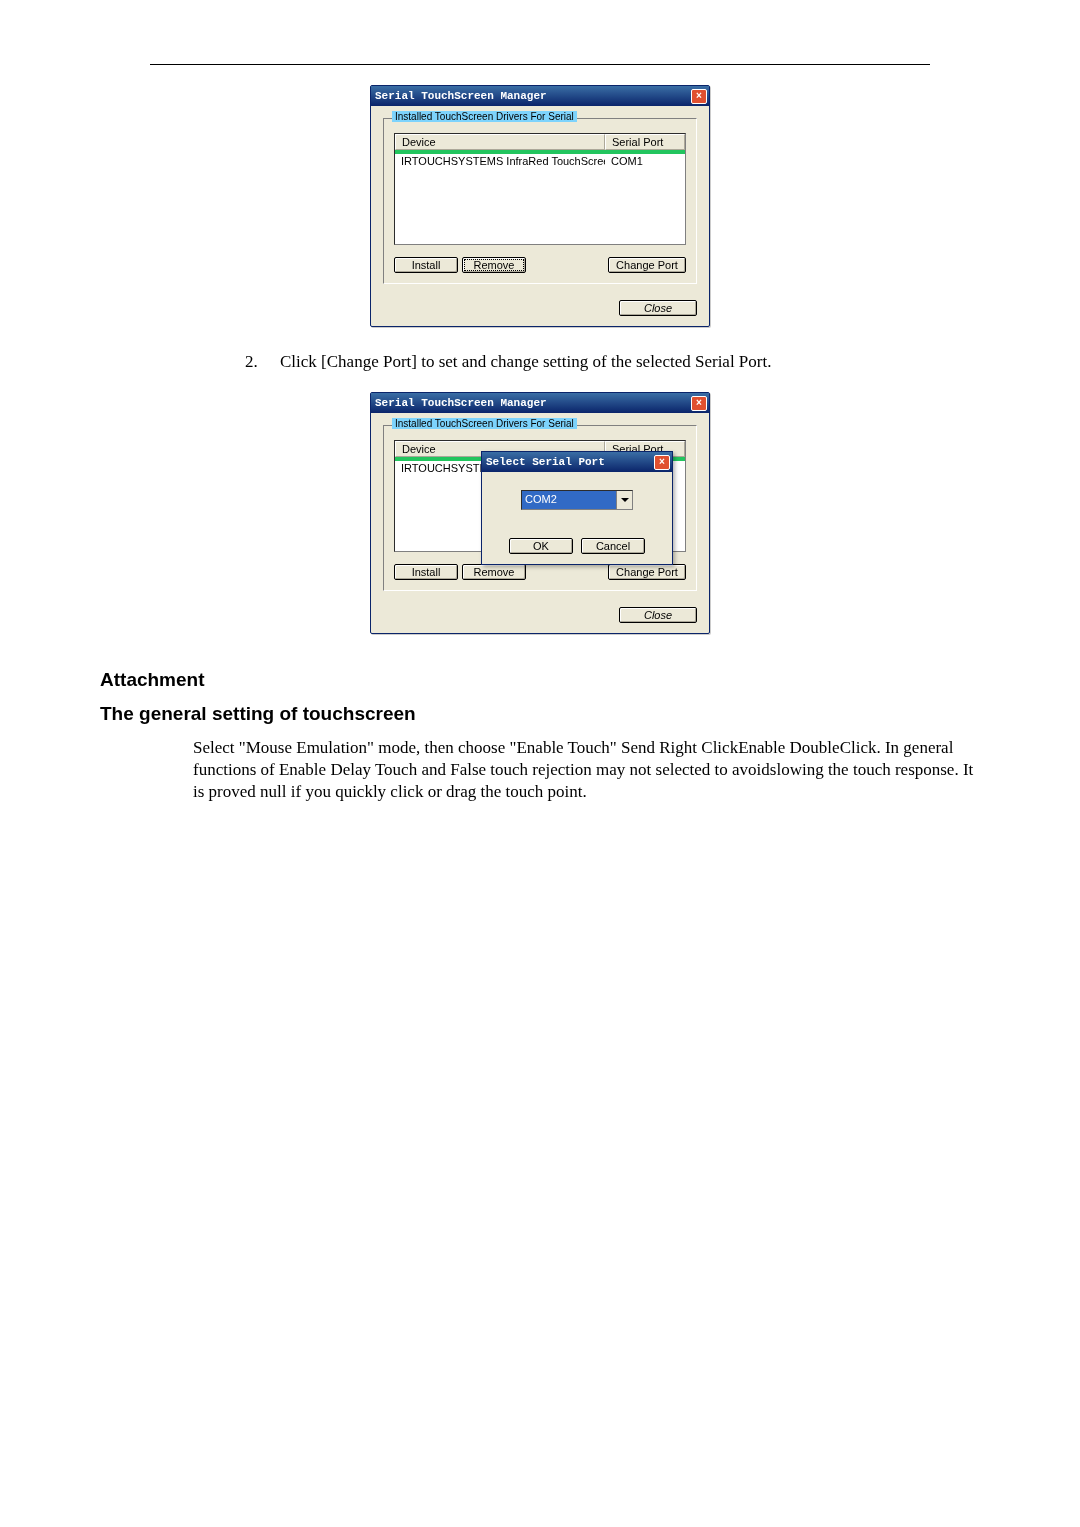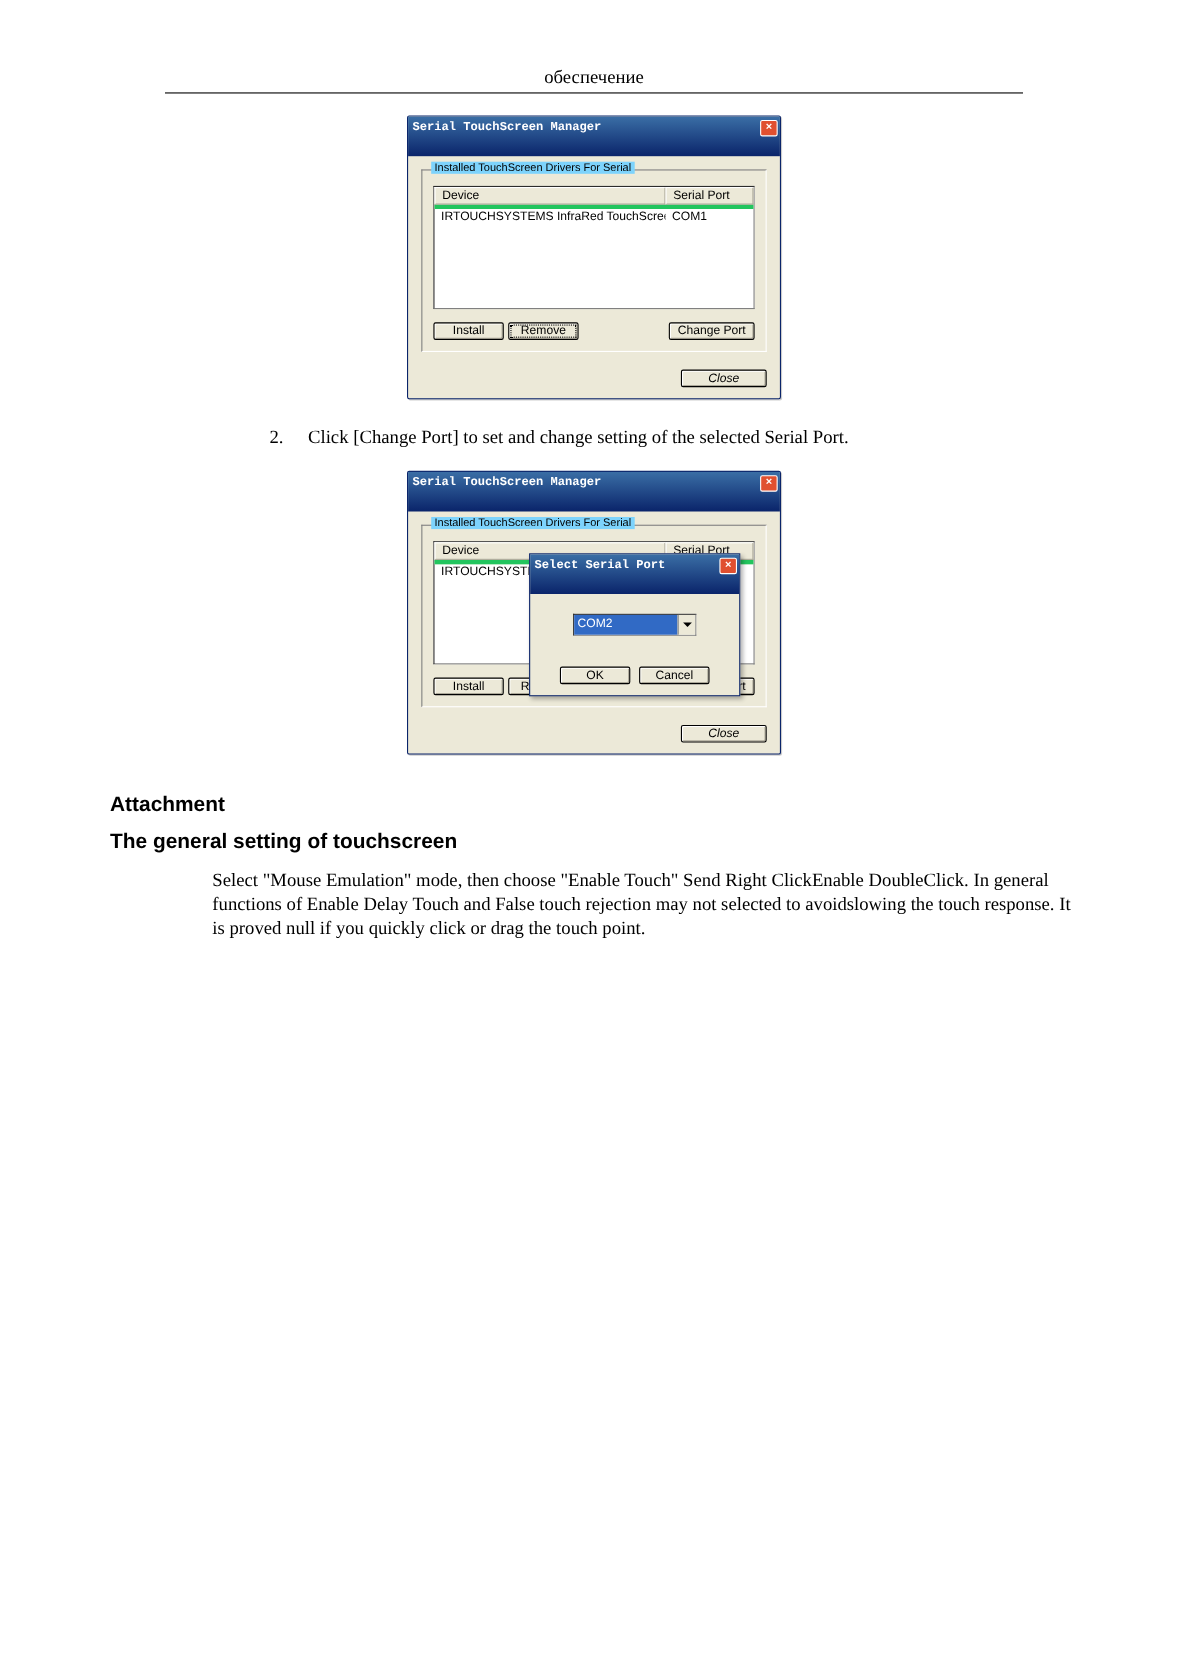--- a/index.html
+++ b/index.html
@@ -43,21 +43,21 @@
     font-size: 11px;
     box-shadow: 1px 1px 0 rgba(0,0,0,.2);
     position: relative;
   }
   .titlebar {
     height: 20px;
     background: linear-gradient(to bottom, #3a6ea5 0%, #0a246a 100%);
     display: flex;
     align-items: center;
     justify-content: space-between;
-    padding: 0 2px 16px 4px;
+    padding: 0 2px 0 4px;
     color: #fff;
     font-weight: bold;
     font-family: 'Courier New', monospace;
     font-size: 11px;
   }
   .closebtn {
     width: 16px;
     height: 15px;
     background: #e05030;
     border: 1px solid #fff;
@@ -223,21 +223,20 @@
     font-size: 17px;
     line-height: 1.3;
   }
 </style>
 </head>
 <body>
 
 <div class="page">
 
   <div class="header-block">
-    <div>обеспечение</div>
   </div>
   <hr class="hr">
 
   <div class="screenshot-wrap">
     <div class="dialog">
       <div class="titlebar">
         <span>Serial TouchScreen Manager</span>
         <span class="closebtn">×</span>
       </div>
       <div class="dlg-body">

